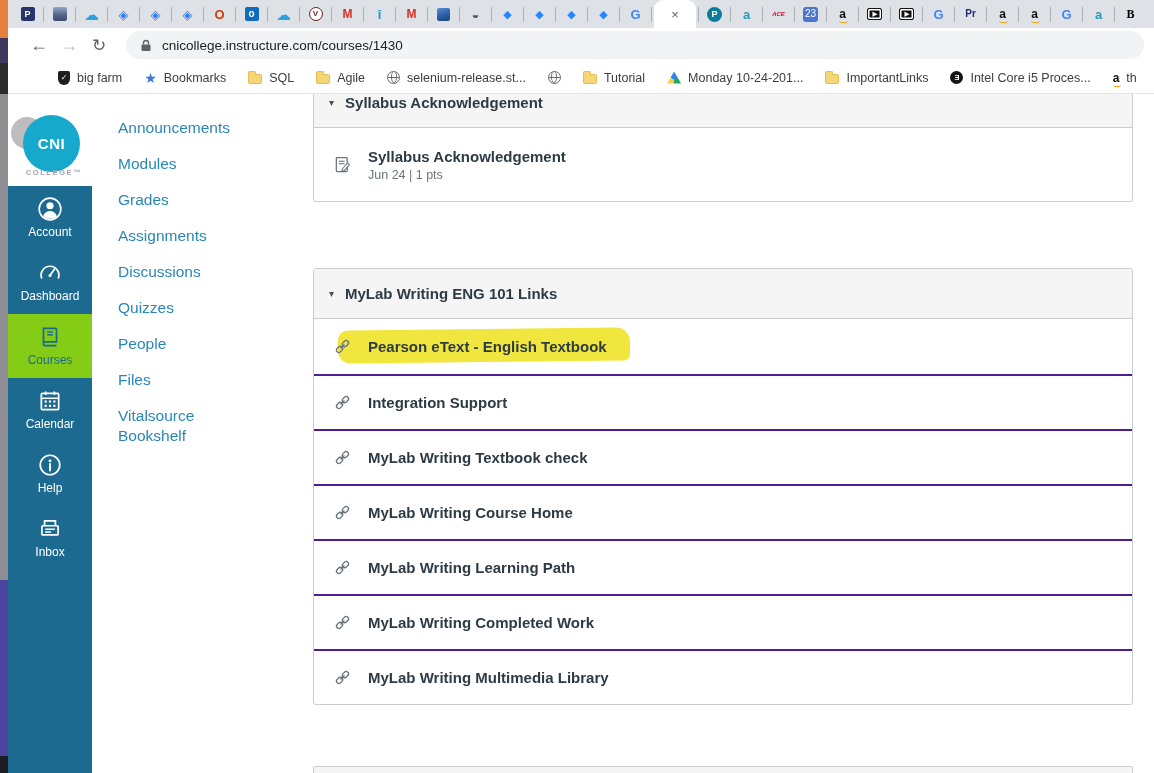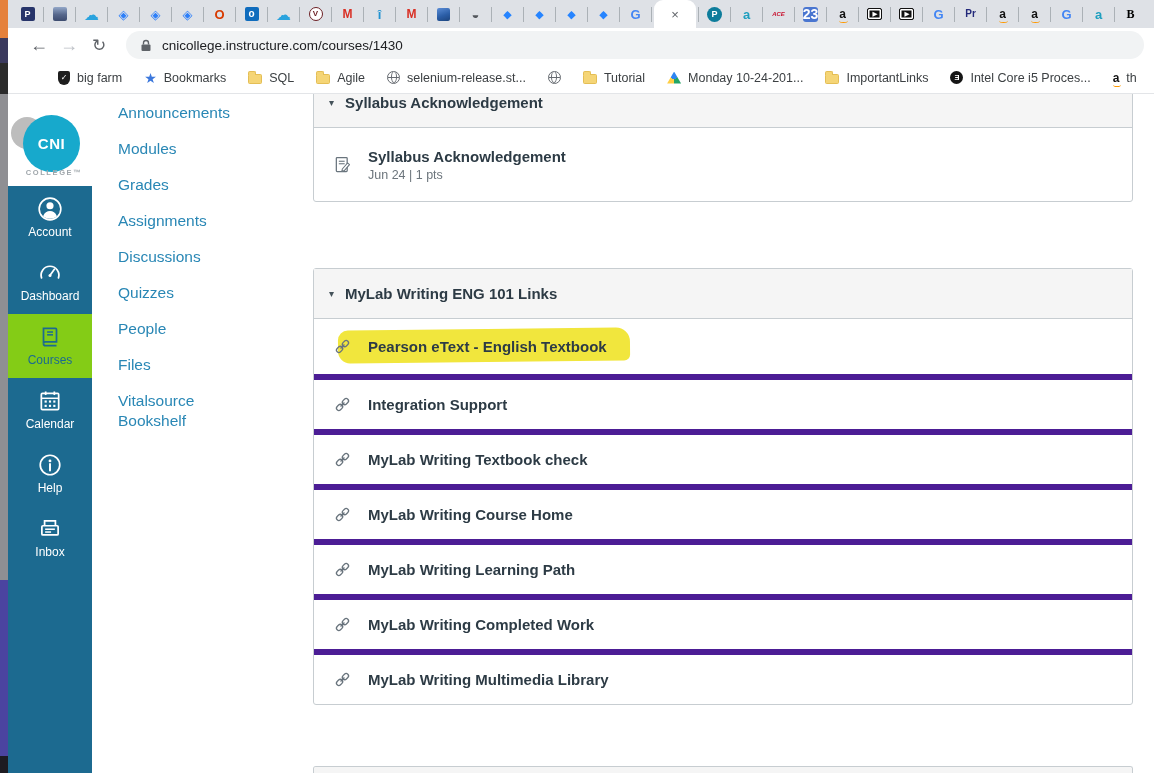--- a/index.html
+++ b/index.html
@@ -74,35 +74,35 @@
   .logo-circle { position:absolute; left:15px; top:21px; width:57px; height:57px; border-radius:50%;
     background:#17A9CC; display:flex; align-items:center; justify-content:center; }
   .logo-circle span { color:#fff; font-weight:700; font-size:15px; letter-spacing:.5px; }
   .logo-sub { position:absolute; left:8px; right:0; bottom:9px; text-align:center; color:#9FA6AB;
     font-size:7.5px; font-weight:700; letter-spacing:1.6px; }
   .gitem { padding:10px 0 11px; text-align:center; color:#fff; cursor:pointer; }
   .gitem.active { background:#84cc16; color:#1C6A90; }
   .gicon { display:block; margin:0 auto 3px; }
   .glabel { font-size:12px; }
 
-  #coursenav { position:absolute; left:110px; top:9px; width:130px; list-style:none; }
+  #coursenav { position:absolute; left:110px; top:24px; width:130px; list-style:none; }
   #coursenav li { color:#2987B5; font-size:15.5px; line-height:20px; margin-bottom:16px; cursor:pointer; }
 
   #main { position:absolute; left:305px; right:21px; top:0; bottom:0; overflow:hidden; }
   .module-box { border:1px solid #C7CDD1; border-radius:3px; background:#fff; }
   #main .module-box:nth-child(1) { margin-top:-17px; }
   #main .module-box:nth-child(2) { margin-top:66px; }
   #main .module-box:nth-child(3) { margin-top:61px; }
   .module-header { height:50px; background:#F5F5F5; border-bottom:1px solid #C7CDD1;
     display:flex; align-items:center; padding:0 15px; gap:11px; }
   .module-box.partial { height:10px; overflow:hidden; border-bottom:none; }
   .tri { color:#45535B; font-size:10px; line-height:1; }
   .mtitle { color:#2D3B45; font-size:15px; font-weight:700; }
   .module-item { height:55px; display:flex; align-items:center; padding-left:19px; position:relative; }
-  .module-item + .module-item { border-top:6px solid #4c1d95; }
+  .module-item + .module-item { border-top:2px solid #4c1d95; }
   .module-item.with-meta { height:73px; }
   .item-icon { width:20px; margin-right:15px; color:#69747D; display:flex; align-items:center; position:relative; z-index:2; }
   .item-text { display:flex; flex-direction:column; gap:3px; position:relative; z-index:2; }
   .item-title { color:#2D3B45; font-size:15px; font-weight:700; }
   .item-meta { color:#6C757C; font-size:12.5px; font-weight:400; }
   .hl { position:absolute; left:24px; top:10px; width:292px; height:33px; background:#F1E63D;
     border-radius:10px 14px 6px 12px; transform:rotate(-0.6deg); z-index:1; }
 </style>
 </head>
 <body>
@@ -214,21 +214,21 @@
     <div class="tab">
       <span class="itext" style="color: rgb(30, 159, 191); font-size: 13px; font-weight: 700;">a</span>
     </div>
     <div class="tab-sep"></div>
     <div class="tab">
       <span class="itext" style="color: rgb(200, 16, 46); font-size: 6px; font-weight: 700; font-style: italic;">ACE</span>
     </div>
     <div class="tab-sep"></div>
     <div class="tab">
       <div class="ib" style="width: 15px; height: 15px; background: rgb(74, 118, 208); border-radius: 3px;">
-        <span style="color: rgb(255, 255, 255); font-size: 14px; line-height: 1; font-weight: 700;">23</span>
+        <span style="color: rgb(255, 255, 255); font-size: 10px; line-height: 1; font-weight: 400;">23</span>
       </div>
     </div>
     <div class="tab-sep"></div>
     <div class="tab">
       <span class="iamz">a</span>
     </div>
     <div class="tab-sep"></div>
     <div class="tab">
       <div class="iplay">
         <span>▶</span>

